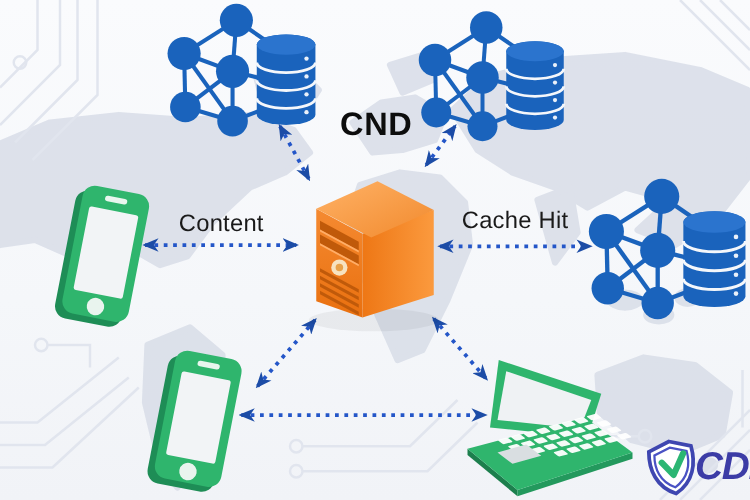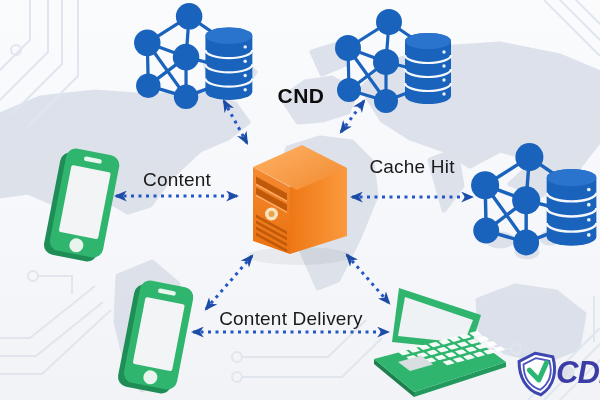--- a/index.html
+++ b/index.html
@@ -6,21 +6,21 @@
   #stage{
     position:relative;width:600px;height:400px;overflow:hidden;
     background:linear-gradient(180deg,#fafbfd 0%,#f5f7fa 60%,#f1f3f7 100%);
     font-family:"Liberation Sans",sans-serif;
   }
   #stage svg.scene{position:absolute;left:0;top:0;}
   .lbl{
     position:absolute;transform:translateX(-50%);
     color:#1a1a1a;font-size:19px;font-weight:400;white-space:nowrap;letter-spacing:.2px;
   }
-  .lbl.title{font-weight:700;font-size:21px;color:#0d0d0d;letter-spacing:.5px;}
+  .lbl.title{font-weight:700;font-size:26px;color:#0d0d0d;letter-spacing:.5px;}
   #logo-text{
     position:absolute;left:556px;top:355px;white-space:nowrap;
     font-size:31px;font-weight:700;font-style:italic;color:#3c3ca6;letter-spacing:-1px;
   }
 </style>
 </head>
 <body>
 
 <div id="stage">
 
@@ -204,17 +204,16 @@
 
     <g transform="translate(518,352) rotate(-8,20,22)">
       <path d="M20,1 L37,7 C39,21 35,36 20,43 C5,36 1,21 3,7 Z" fill="#ffffff" stroke="#3e46b0" stroke-width="3"></path>
       <path d="M20,6 L33,10.5 C34.5,21 31.5,32 20,38 C8.5,32 5.5,21 7,10.5 Z" fill="none" stroke="#4a52c4" stroke-width="1.8"></path>
       <path d="M12,17 L20,28 L30,12" stroke="#2bb673" stroke-width="5" fill="none" stroke-linecap="round" stroke-linejoin="round"></path>
     </g>
   </svg>
 
   <div class="lbl title" style="left:301px;top:84px;">CND</div>
   <div class="lbl" style="left:177px;top:169px;">Content</div>
-  <div class="lbl" style="left:412px;top:156px;">Cache Hit</div>
-  <div class="lbl" style="left:291px;top:308px;">Content Delivery</div>
+  <div class="lbl" style="left:412px;top:166px;">Cache Hit</div>
 
   <div id="logo-text">CDN</div>
 </div>
 
 </body></html>

